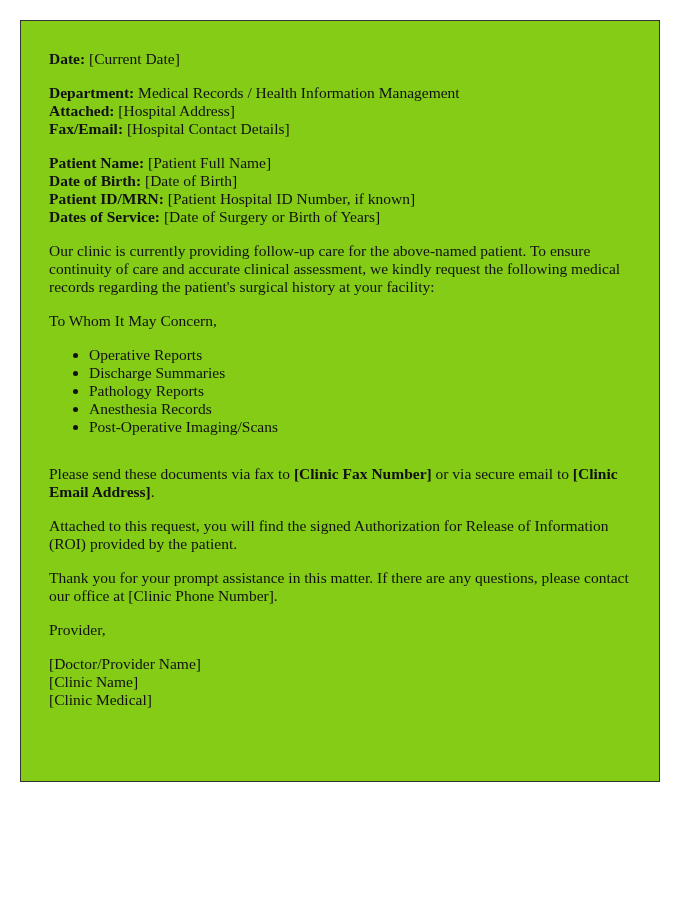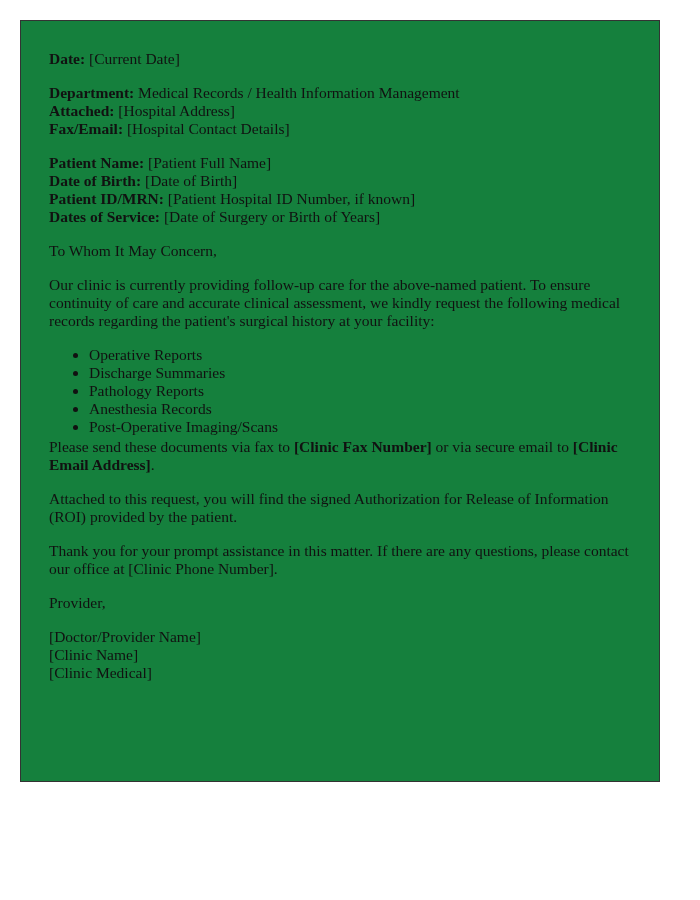--- a/index.html
+++ b/index.html
@@ -3,31 +3,31 @@
 <meta charset="utf-8">
 <style>
   html, body { margin: 0; padding: 0; background: #ffffff; }
   body { width: 700px; height: 900px; position: relative; }
   .page {
     position: absolute;
     left: 20px; top: 20px;
     width: 640px; height: 762px;
     border: 1px solid #333333;
     box-sizing: border-box;
-    background: #15803d;
+    background: #84cc16;
     font-family: "Liberation Serif", "DejaVu Serif", serif;
     font-size: 15.5px;
     line-height: 18px;
     color: #111111;
     padding: 29px 28px 0 28px;
   }
   p { margin: 0 0 16px 0; }
   b { font-weight: bold; }
   .line { display: block; }
-  ul { margin: 0 0 2px 0; padding-left: 40px; }
+  ul { margin: 0 0 29px 0; padding-left: 40px; }
   li { margin: 0; }
 </style>
 </head>
 <body>
 
 <div class="page">
 
   <p>
     <b>Date:</b>
     <span>[Current Date]</span>
@@ -61,23 +61,23 @@
     <span class="line">
       <b>Patient ID/MRN:</b>
       <span>[Patient Hospital ID Number, if known]</span>
     </span>
     <span class="line">
       <b>Dates of Service:</b>
       <span>[Date of Surgery or Birth of Years]</span>
     </span>
   </p>
 
+  <p>Our clinic is currently providing follow-up care for the above-named patient. To ensure continuity of care and accurate clinical assessment, we kindly request the following medical records regarding the patient's surgical history at your facility:</p>
+
   <p>To Whom It May Concern,</p>
-
-  <p>Our clinic is currently providing follow-up care for the above-named patient. To ensure continuity of care and accurate clinical assessment, we kindly request the following medical records regarding the patient's surgical history at your facility:</p>
 
   <ul>
     <li>Operative Reports</li>
     <li>Discharge Summaries</li>
     <li>Pathology Reports</li>
     <li>Anesthesia Records</li>
     <li>Post-Operative Imaging/Scans</li>
   </ul>
 
   <p><span>Please send these documents via fax to </span><b>[Clinic Fax Number]</b><span> or via secure email to </span><b>[Clinic Email Address]</b><span>.</span></p>

